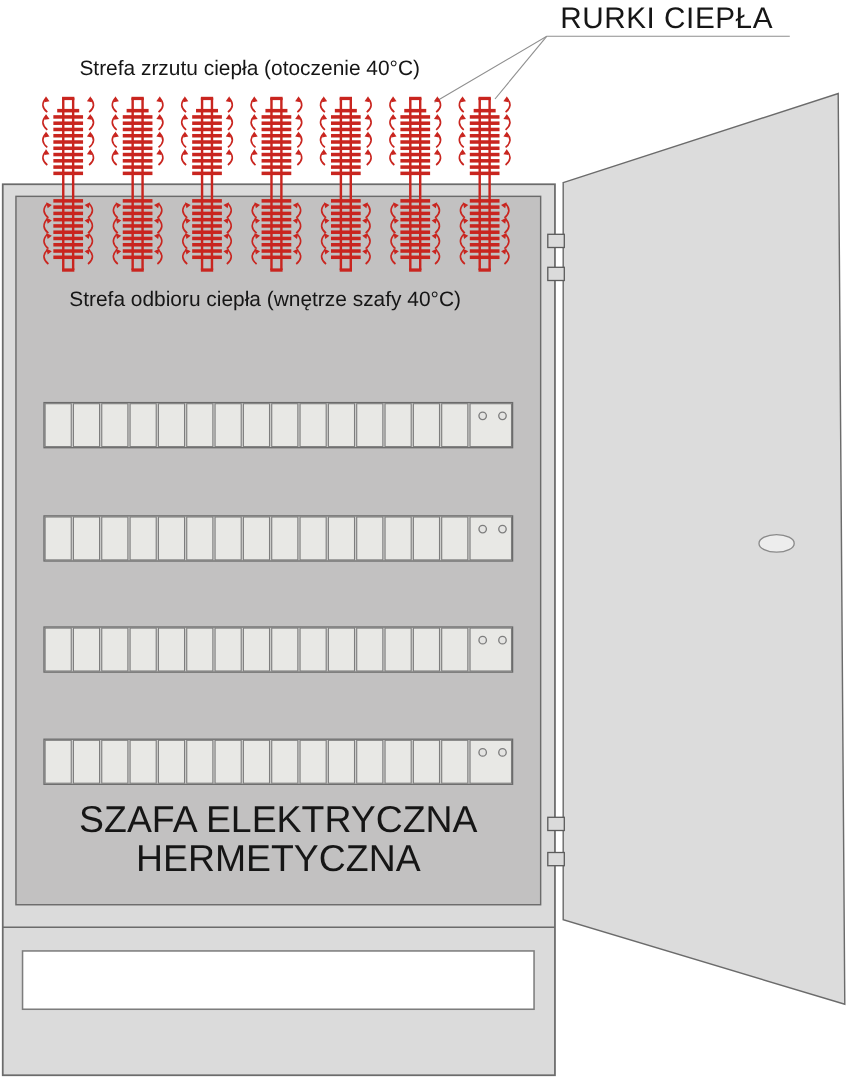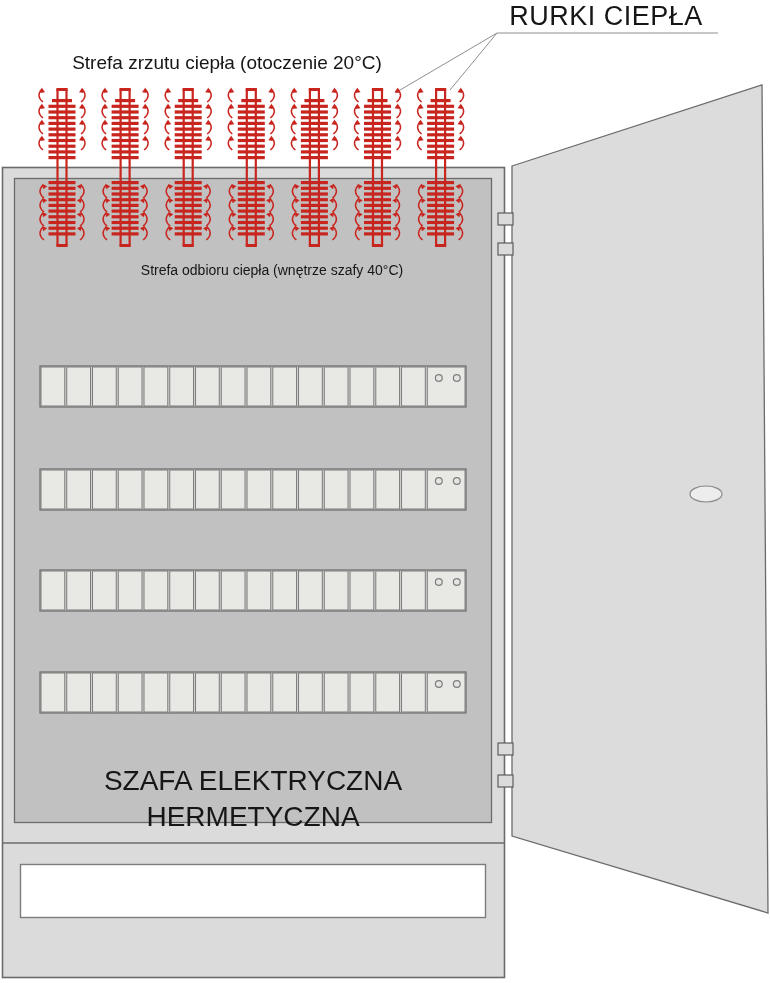--- a/index.html
+++ b/index.html
@@ -4,22 +4,22 @@
 <style>
   html,body{margin:0;padding:0;background:#ffffff;}
   .page{
     position:relative;width:770px;height:983px;background:#ffffff;
     font-family:Liberation Sans, sans-serif;overflow:hidden;
   }
   #diagram{position:absolute;left:0;top:0;}
   .txt{position:absolute;color:#161616;text-align:center;white-space:nowrap;}
   .title{left:436px;top:1px;width:340px;font-size:27px;letter-spacing:0.5px;}
   .zone-top{left:27px;top:52px;width:400px;font-size:19px;}
-  .zone-bottom{left:72px;top:262px;width:400px;font-size:14px;}
-  .cabinet-name{left:53px;top:727px;width:400px;font-size:28px;line-height:36px;margin-top:36px;}
+  .zone-bottom{left:41px;top:262px;width:400px;font-size:19px;}
+  .cabinet-name{left:53px;top:727px;width:400px;font-size:34px;line-height:36px;}
 </style>
 </head>
 <body>
 
 <div class="page">
 
   <svg id="diagram" width="770" height="983" viewBox="0 0 770 983">
       <g>
         <path d="M 395 93 L 497 33 L 718 33" fill="none" stroke="#8f8f8f" stroke-width="1"></path>
         <path d="M 450 90 L 497 33" fill="none" stroke="#8f8f8f" stroke-width="1"></path>
@@ -545,20 +545,20 @@
         <polygon points="512,166 762,85 768,913 512,836" fill="#dcdcdc" stroke="#6b6b6b" stroke-width="1.3"></polygon>
         <ellipse cx="706" cy="494" rx="16" ry="8" fill="#ededed" stroke="#8a8a8a" stroke-width="1.2"></ellipse>
         <rect x="498" y="213" width="15" height="12" fill="#dbdbdb" stroke="#5c5c5c" stroke-width="1.2"></rect>
         <rect x="498" y="243" width="15" height="12" fill="#dbdbdb" stroke="#5c5c5c" stroke-width="1.2"></rect>
         <rect x="498" y="743" width="15" height="12" fill="#dbdbdb" stroke="#5c5c5c" stroke-width="1.2"></rect>
         <rect x="498" y="775" width="15" height="12" fill="#dbdbdb" stroke="#5c5c5c" stroke-width="1.2"></rect>
       </g>
     </svg>
 
   <div class="txt title">RURKI CIEPŁA</div>
-  <div class="txt zone-top">Strefa zrzutu ciepła (otoczenie 20°C)</div>
+  <div class="txt zone-top">Strefa zrzutu ciepła (otoczenie 40°C)</div>
   <div class="txt zone-bottom">Strefa odbioru ciepła (wnętrze szafy 40°C)</div>
   <div class="txt cabinet-name">
     <div>SZAFA ELEKTRYCZNA</div>
     <div>HERMETYCZNA</div>
   </div>
 
 </div>
 
 </body></html>

